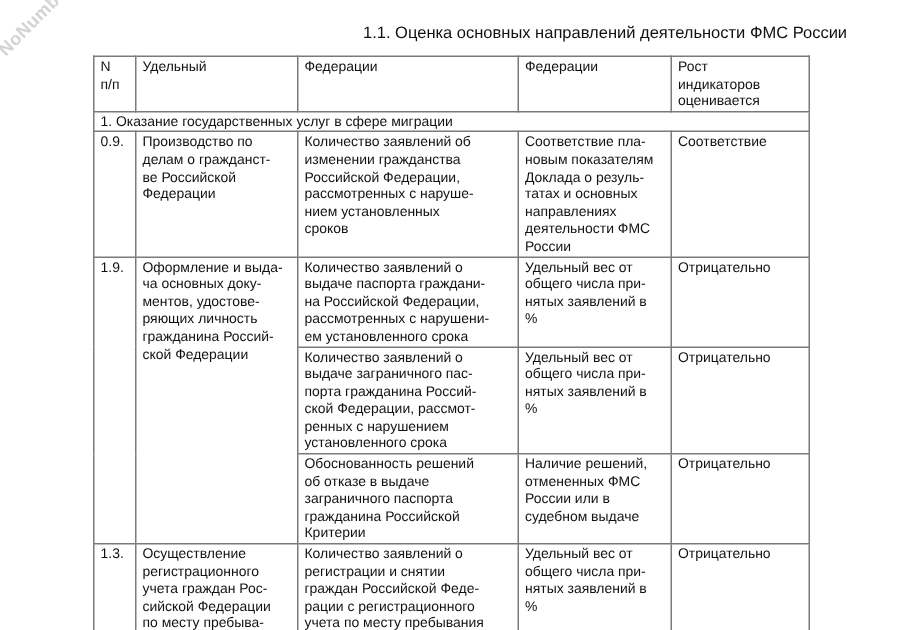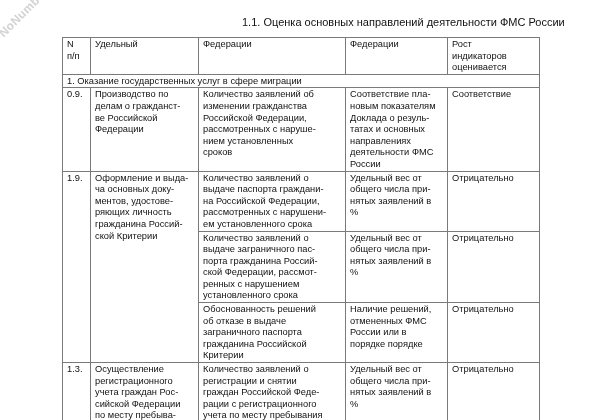--- a/index.html
+++ b/index.html
@@ -85,21 +85,21 @@
     <td class="pre">Соответствие</td>
   </tr>
 
   <tr style="height:48px">
     <td class="pre" rowspan="3">1.9.</td>
     <td class="pre" rowspan="3">Оформление и выда-
 ча основных доку-
 ментов, удостове-
 ряющих личность
 гражданина Россий-
-ской Критерии</td>
+ской Федерации</td>
     <td class="pre">Количество заявлений о
 выдаче паспорта граждани-
 на Российской Федерации,
 рассмотренных с нарушени-
 ем установленного срока</td>
     <td class="pre">Удельный вес от
 общего числа при-
 нятых заявлений в
 %</td>
     <td class="pre">Отрицательно</td>
@@ -119,21 +119,21 @@
   </tr>
   <tr style="height:49px">
     <td class="pre">Обоснованность решений
 об отказе в выдаче
 заграничного паспорта
 гражданина Российской
 Критерии</td>
     <td class="pre">Наличие решений,
 отмененных ФМС
 России или в
-порядке порядке</td>
+судебном выдаче</td>
     <td class="pre">Отрицательно</td>
   </tr>
 
   <tr style="height:97px">
     <td class="pre">1.3.</td>
     <td class="pre">Осуществление
 регистрационного
 учета граждан Рос-
 сийской Федерации
 по месту пребыва-

